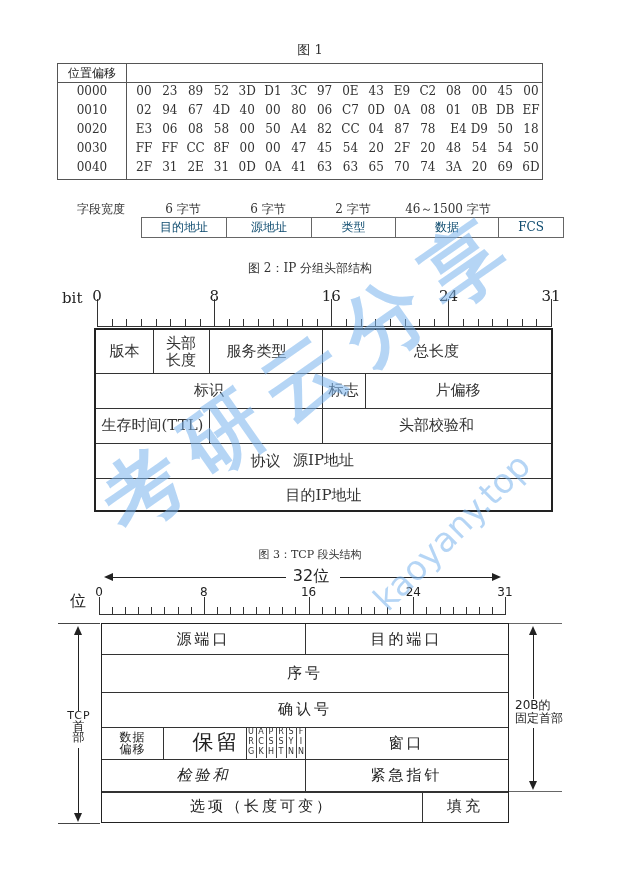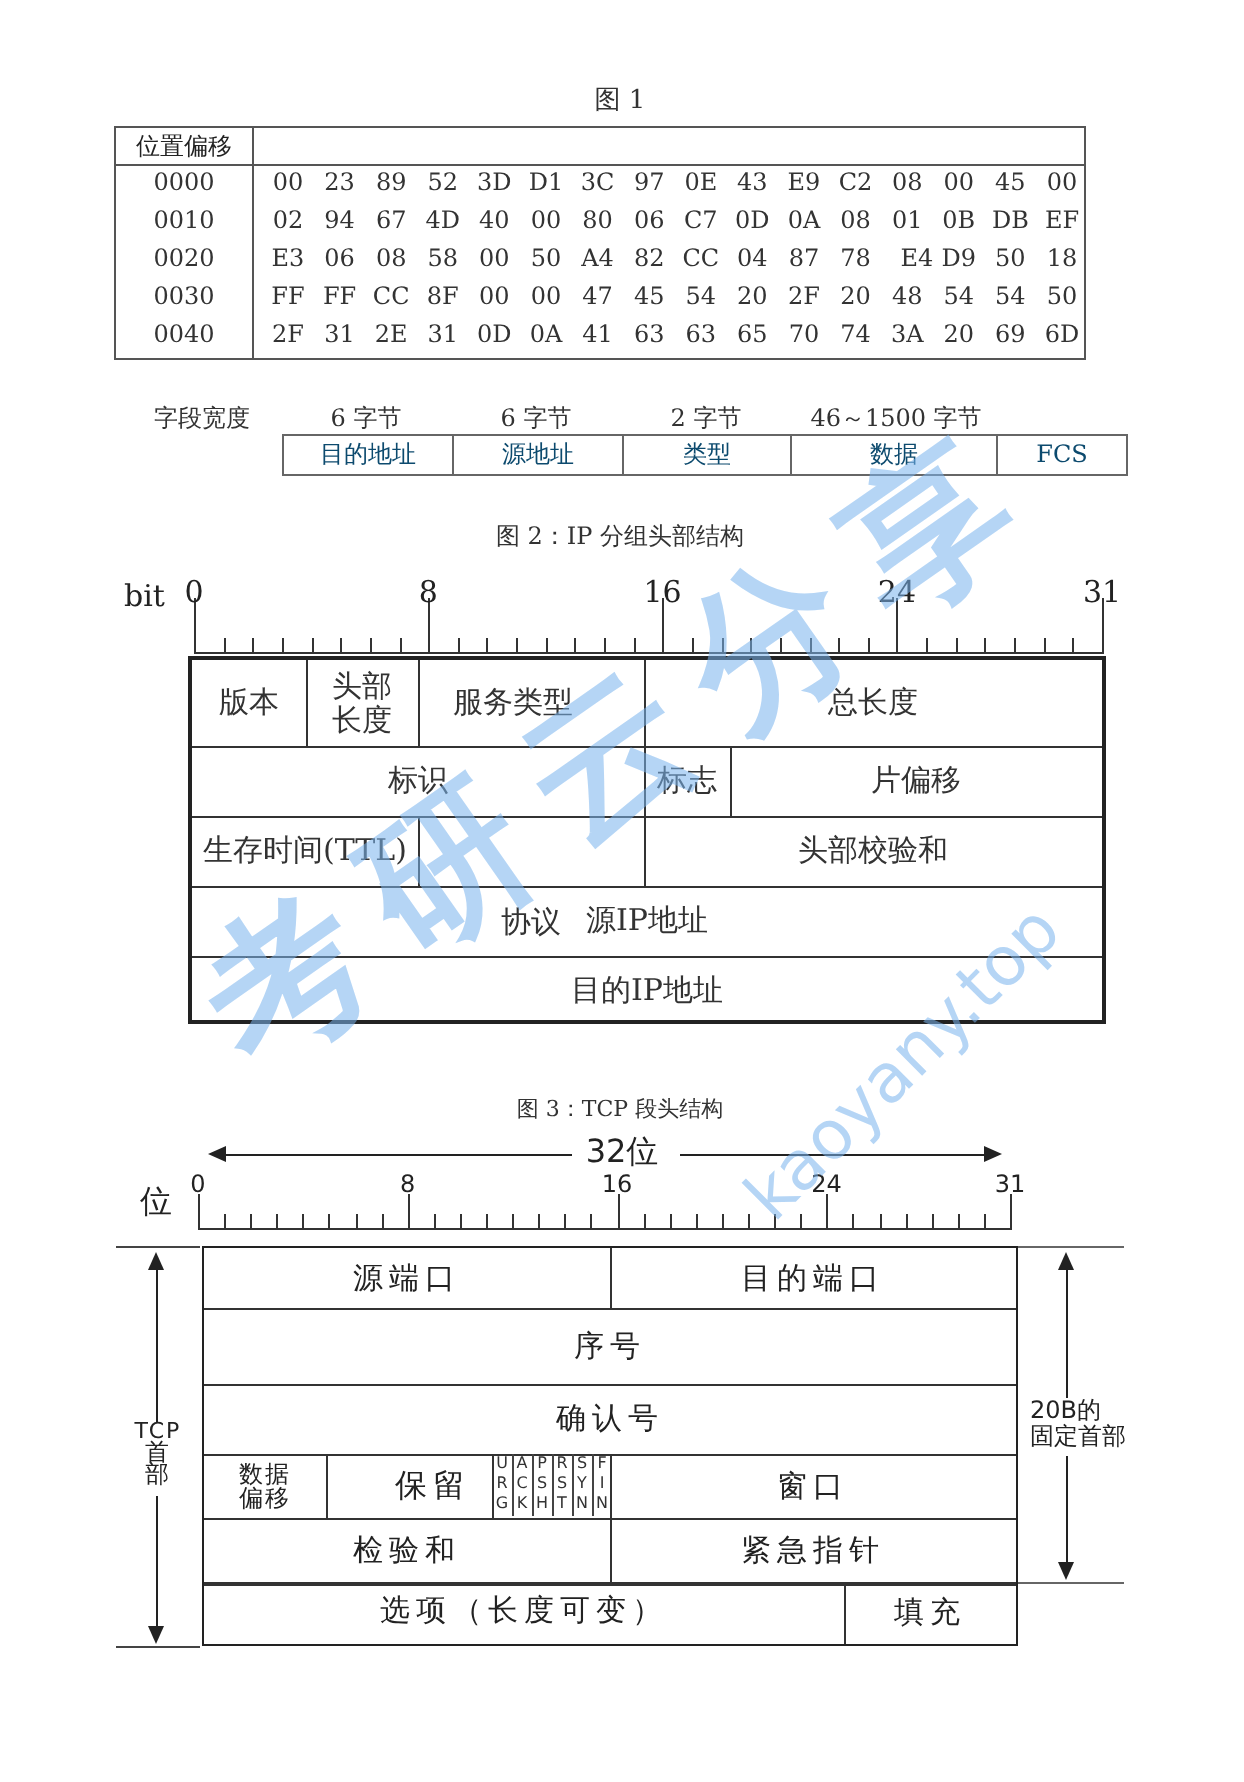--- a/index.html
+++ b/index.html
@@ -338,21 +338,21 @@
 
     <div class="cell" style="left:0; top:0; width:203px; height:30px;">源端口</div>
     <div class="cell" style="left:0; top:30px; width:406px; height:38px;">序号</div>
     <div class="cell" style="left:203px; top:0; width:203px; height:30px;">目的端口</div>
     <div class="cell" style="left:0; top:68px; width:406px; height:35px;">确认号</div>
 
     <div class="cell" style="left:0; top:103px; width:61px; height:32px; flex-direction:column; font-size:12px; letter-spacing:1px; line-height:12px;">
       <span>数据</span>
       <span>偏移</span>
     </div>
-    <div class="cell" style="left:61px; top:103px; width:83px; height:32px; font-size:16px;padding-left:24px;">保留</div>
+    <div class="cell" style="left:61px; top:103px; width:83px; height:32px; font-size:21px;padding-left:24px;">保留</div>
     <div class="abs" id="tcpFlags" style="left:144px; top:103px; width:59px; height:32px;">
         <div class="flag" style="left: 0px;">
           <div>U</div>
           <div>R</div>
           <div>G</div>
         </div>
         <div class="flag" style="left: 10px;">
           <div>A</div>
           <div>C</div>
           <div>K</div>
@@ -373,21 +373,21 @@
           <div>N</div>
         </div>
         <div class="flag" style="left: 50px; border-right: none;">
           <div>F</div>
           <div>I</div>
           <div>N</div>
         </div>
       </div>
     <div class="cell" style="left:203px; top:103px; width:203px; height:32px;">窗口</div>
 
-    <div class="cell" style="left:0; top:135px; width:203px; height:32px;">检验和</div>
+    <div class="cell" style="left:0; top:135px; width:203px; height:32px;font-style:italic;">检验和</div>
     <div class="cell" style="left:203px; top:135px; width:203px; height:32px;">紧急指针</div>
 
     <div class="cell" style="left:0; top:167px; width:320px; height:31px;font-family:Liberation Serif, serif;">选项（长度可变）</div>
     <div class="cell" style="left:320px; top:167px; width:86px; height:31px;">填充</div>
   </div>
 </div>
 
 <div class="watermark" style="left:80px; top:470px; font-size:80px; transform:rotate(-35deg); transform-origin:left top; letter-spacing:18px; font-weight:bold;">考研云分享</div>
 <div class="watermark" style="left:365px; top:590px; font-size:34px; transform:rotate(-45deg); transform-origin:left top;">kaoyany.top</div>
 

